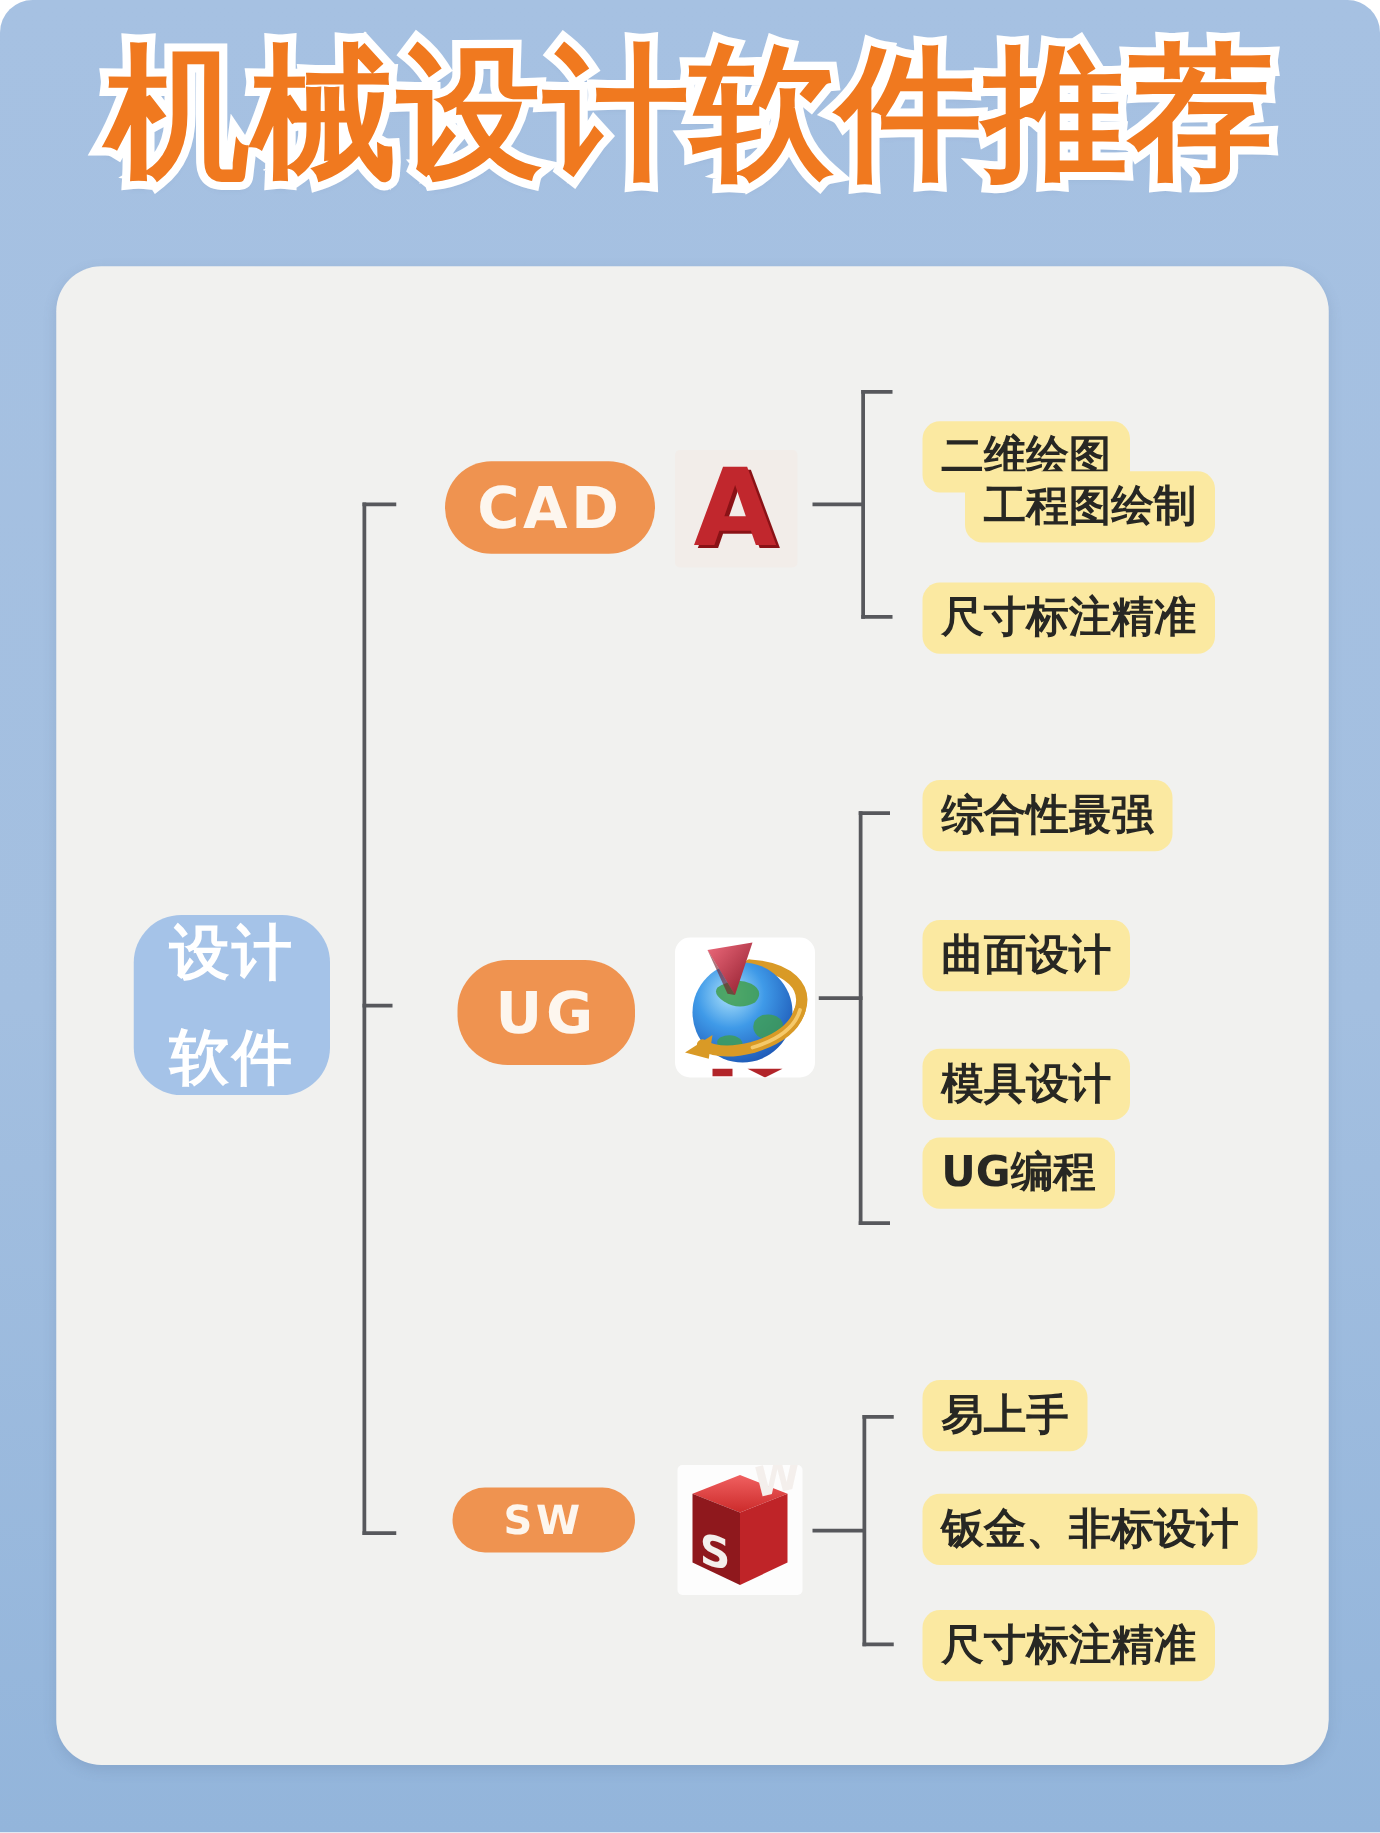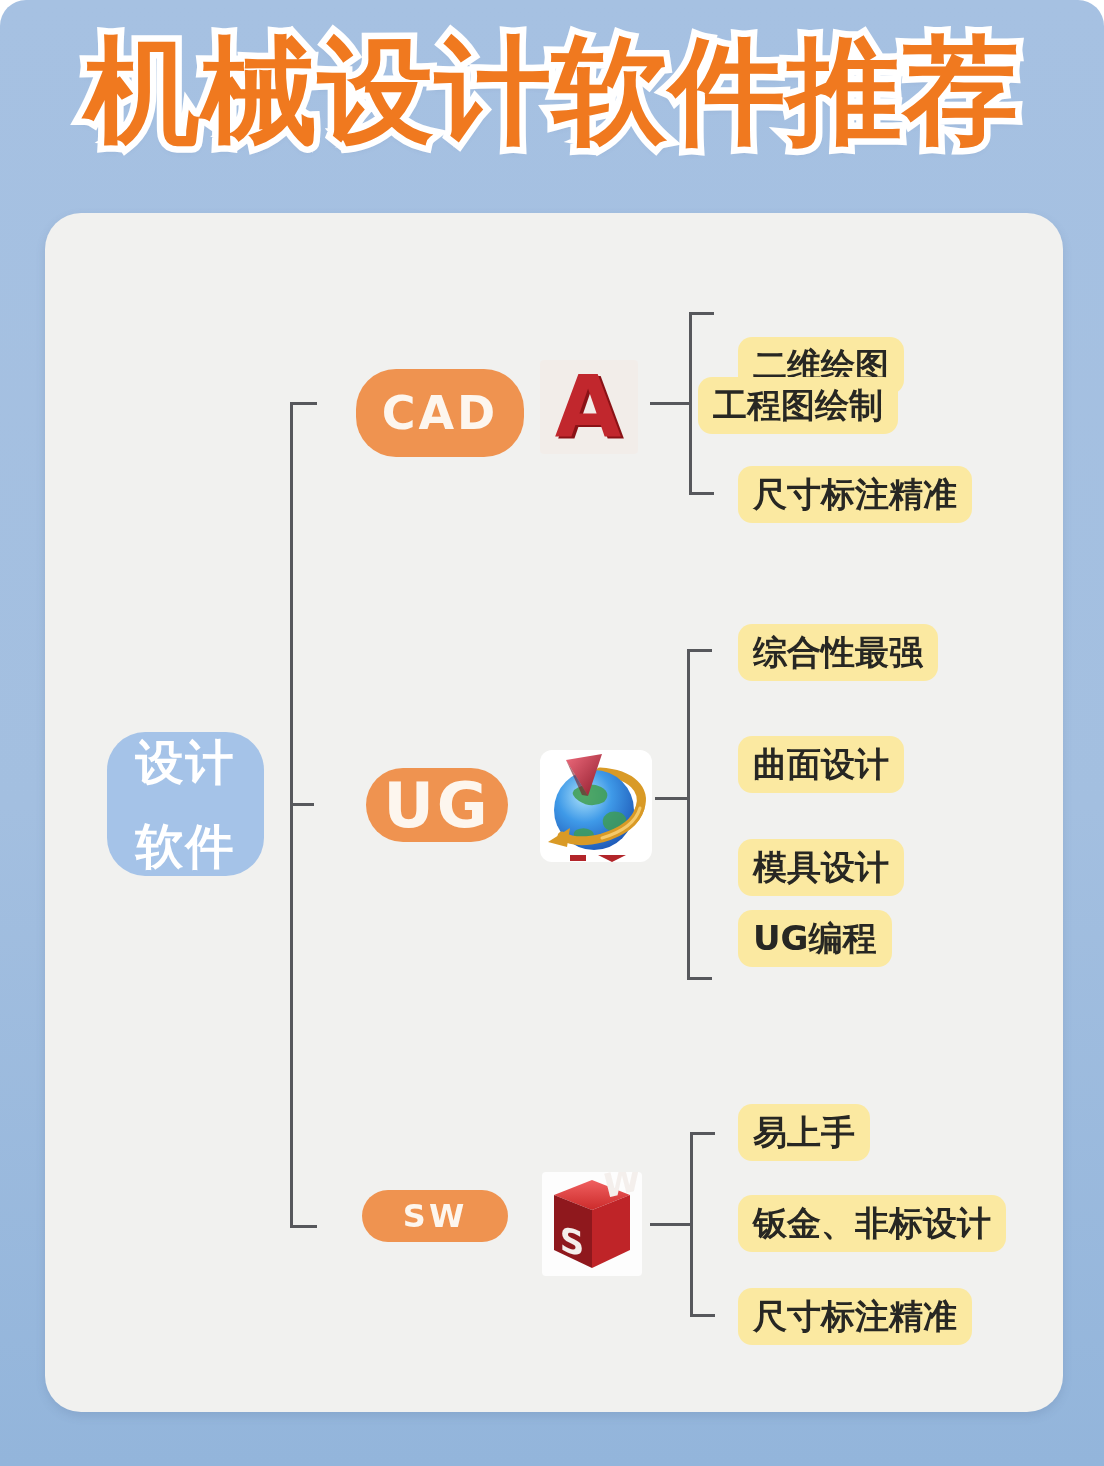--- a/index.html
+++ b/index.html
@@ -66,39 +66,39 @@
   <div class="root-node">
     <span>设计</span>
     <span>软件</span>
   </div>
 
   <div class="ln" style="left:290px;top:402px;width:3px;height:826px;"></div>
   <div class="ln" style="left:290px;top:402px;width:27px;height:3px;"></div>
   <div class="ln" style="left:290px;top:803px;width:24px;height:3px;"></div>
   <div class="ln" style="left:290px;top:1225px;width:27px;height:3px;"></div>
 
-  <div class="pill" style="left:356px;top:369px;width:168px;height:88px;font-size:46px;">CAD</div>
+  <div class="pill" style="left:356px;top:369px;width:168px;height:74px;font-size:46px;">CAD</div>
 
   <div class="icon-tile" style="left:540px;top:360px;width:98px;height:94px;background:#f2ede9;border-radius:4px;">
     <svg width="98" height="94" viewBox="0 0 98 94">
       <text x="51" y="78" text-anchor="middle" font-family="DejaVu Sans, Liberation Sans, sans-serif" font-size="86" font-weight="bold" fill="#8a1216">A</text>
       <text x="48" y="76" text-anchor="middle" font-family="DejaVu Sans, Liberation Sans, sans-serif" font-size="86" font-weight="bold" fill="#c1272d">A</text>
     </svg>
   </div>
 
   <div class="ln" style="left:650px;top:402px;width:42px;height:3px;"></div>
   <div class="ln" style="left:689px;top:312px;width:3px;height:183px;"></div>
   <div class="ln" style="left:689px;top:312px;width:25px;height:3px;"></div>
   <div class="ln" style="left:689px;top:492px;width:25px;height:3px;"></div>
 
   <div class="ybox" style="left:738px;top:289px;margin-top:48px;">二维绘图</div>
-  <div class="ybox" style="left:698px;top:377px;">工程图绘制</div>
+  <div class="ybox" style="left:772px;top:377px;">工程图绘制</div>
   <div class="ybox" style="left:738px;top:466px;">尺寸标注精准</div>
 
-  <div class="pill" style="left:366px;top:768px;width:142px;height:74px;font-size:62px;">UG</div>
+  <div class="pill" style="left:366px;top:768px;width:142px;height:84px;font-size:46px;">UG</div>
 
   <div class="icon-tile" style="left:540px;top:750px;width:112px;height:112px;background:#ffffff;border-radius:12px;">
     <svg width="112" height="112" viewBox="0 0 112 112">
       <defs>
         <radialGradient id="gGlobe" cx="38%" cy="32%" r="75%">
           <stop offset="0%" stop-color="#aee2fa"></stop>
           <stop offset="45%" stop-color="#3f9ae8"></stop>
           <stop offset="100%" stop-color="#1c55b4"></stop>
         </radialGradient>
         <linearGradient id="gTri" x1="0" y1="0" x2="1" y2="1">

